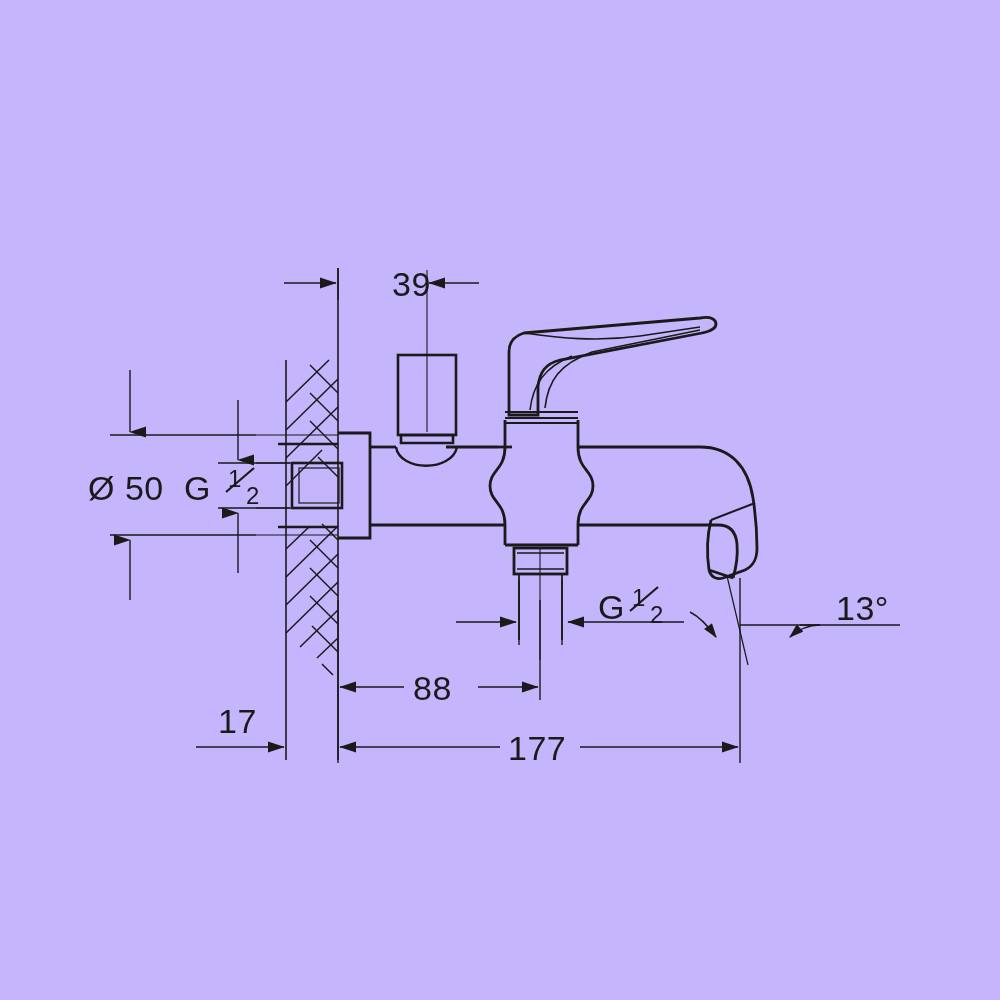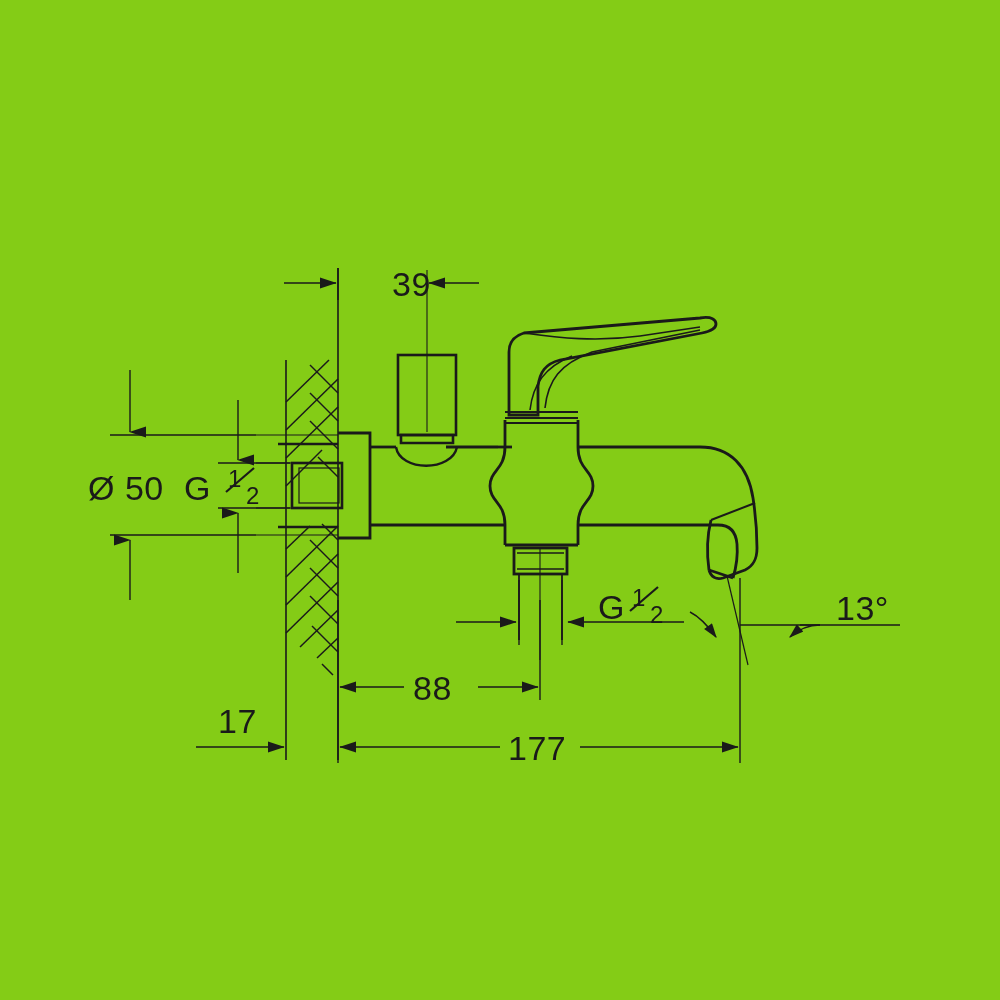--- a/index.html
+++ b/index.html
@@ -1,18 +1,18 @@
 <!DOCTYPE html>
 <html><head>
 <meta charset="utf-8">
 <style>
   html,body{margin:0;padding:0;background:#ffffff;}
   body{width:1000px;height:1000px;overflow:hidden;
        font-family:"Liberation Sans","DejaVu Sans",sans-serif;}
-  #sheet{position:relative;width:1000px;height:1000px;background:#84cc16;}
+  #sheet{position:relative;width:1000px;height:1000px;background:#c4b5fd;}
   #dwg{position:absolute;left:0;top:0;width:1000px;height:1000px;}
   .dimtxt{font-family:"Liberation Sans","DejaVu Sans",sans-serif;
           fill:#1a1a1a;font-size:34px;letter-spacing:0.5px;}
   .dimtxt-sm{font-size:24px;}
 </style>
 </head>
 <body>
 
 <div id="sheet">
 

